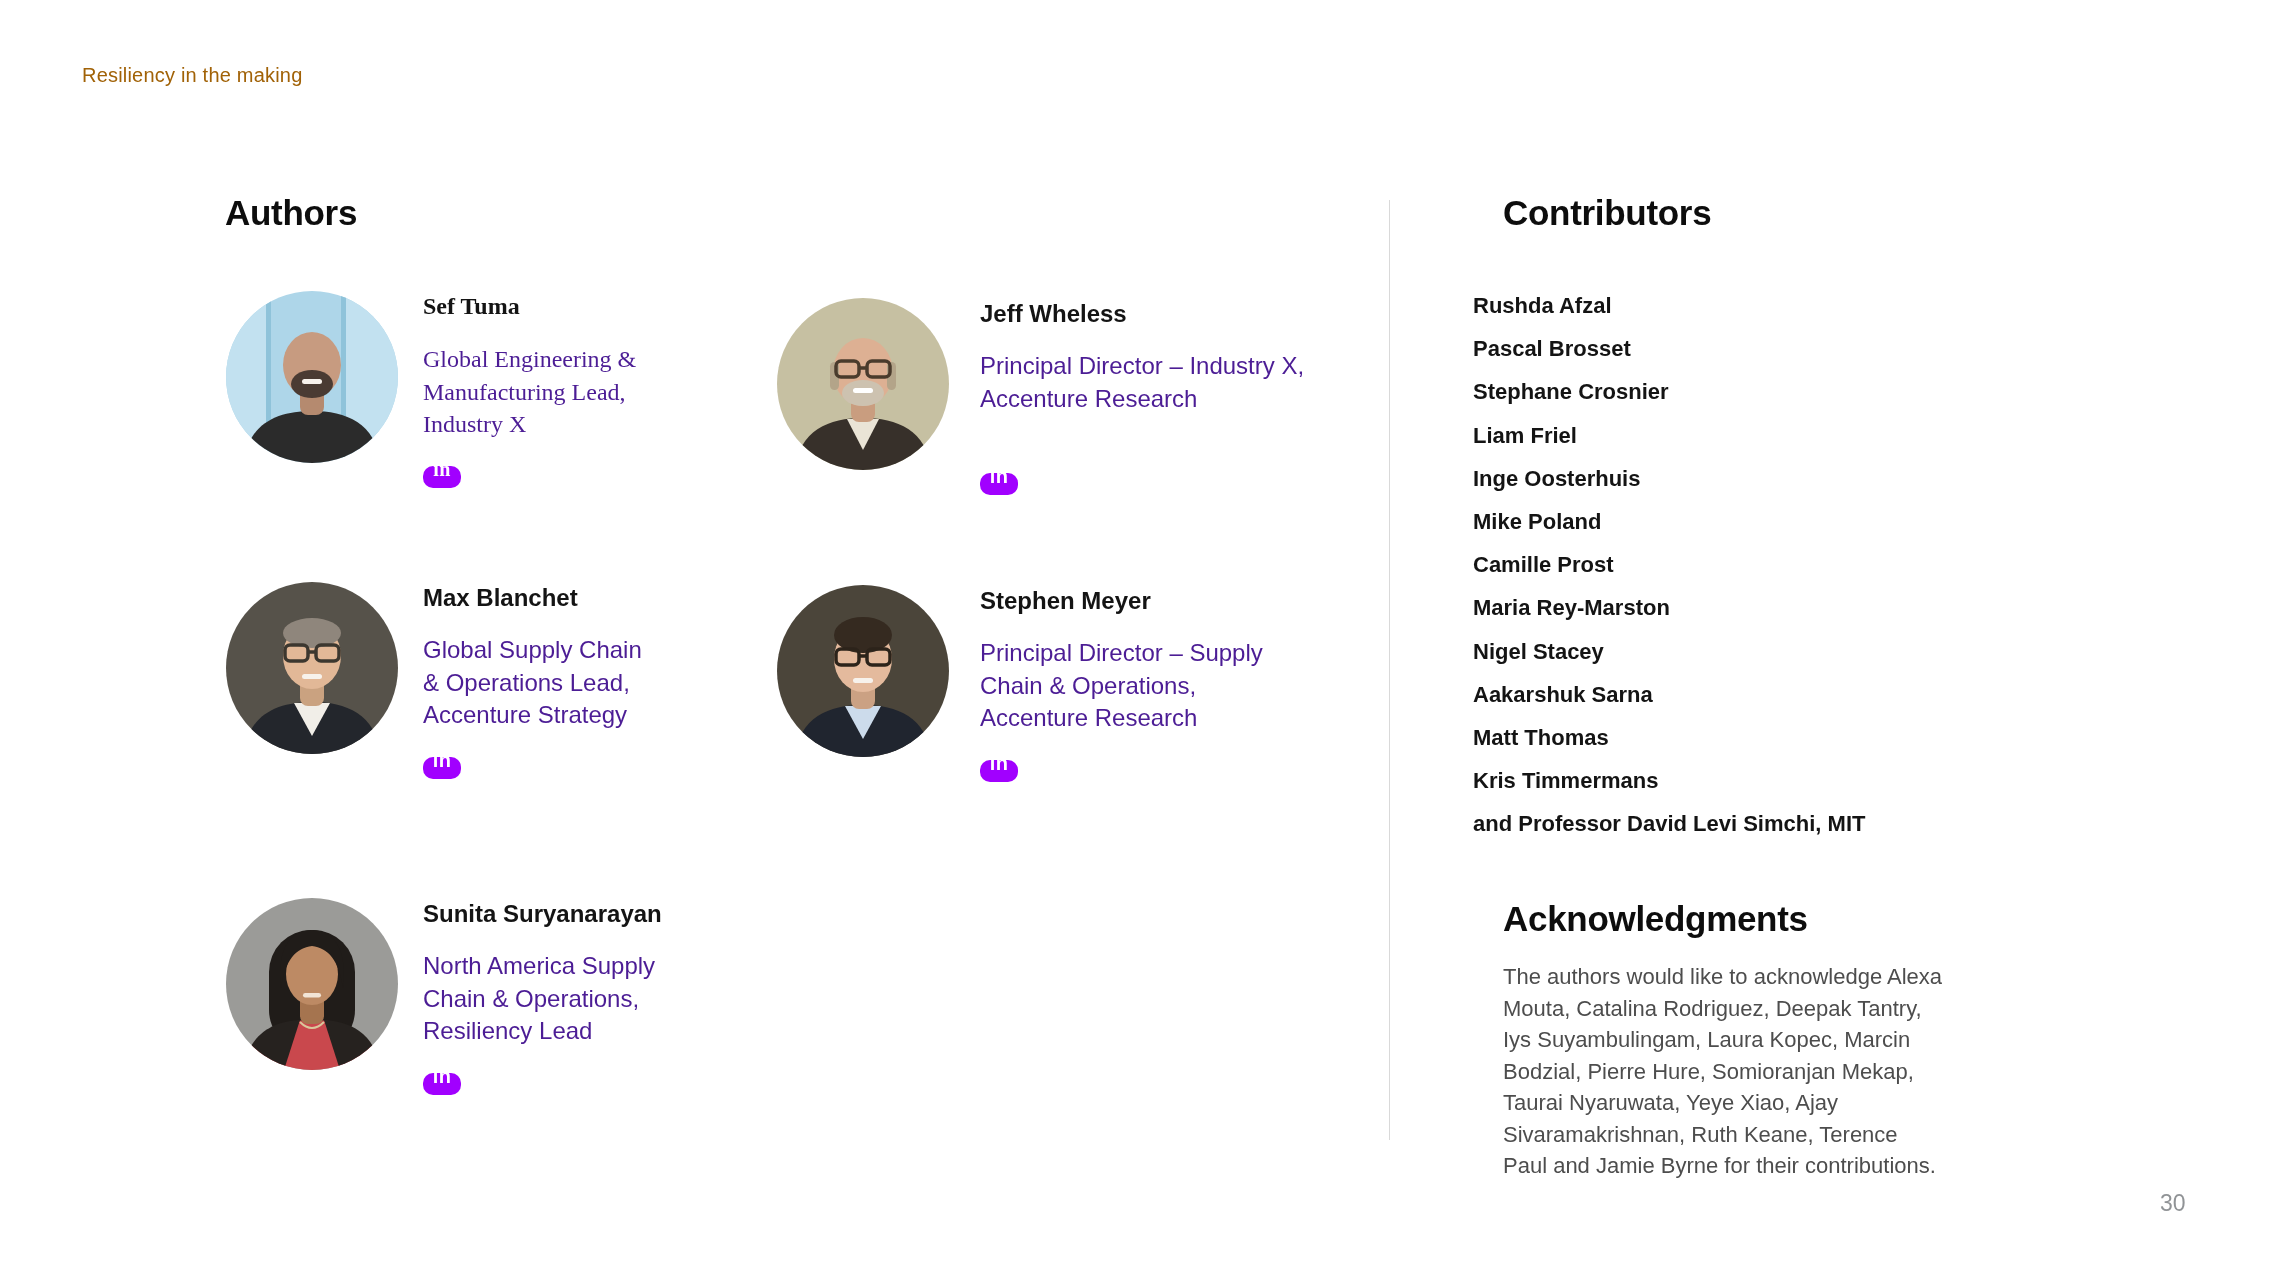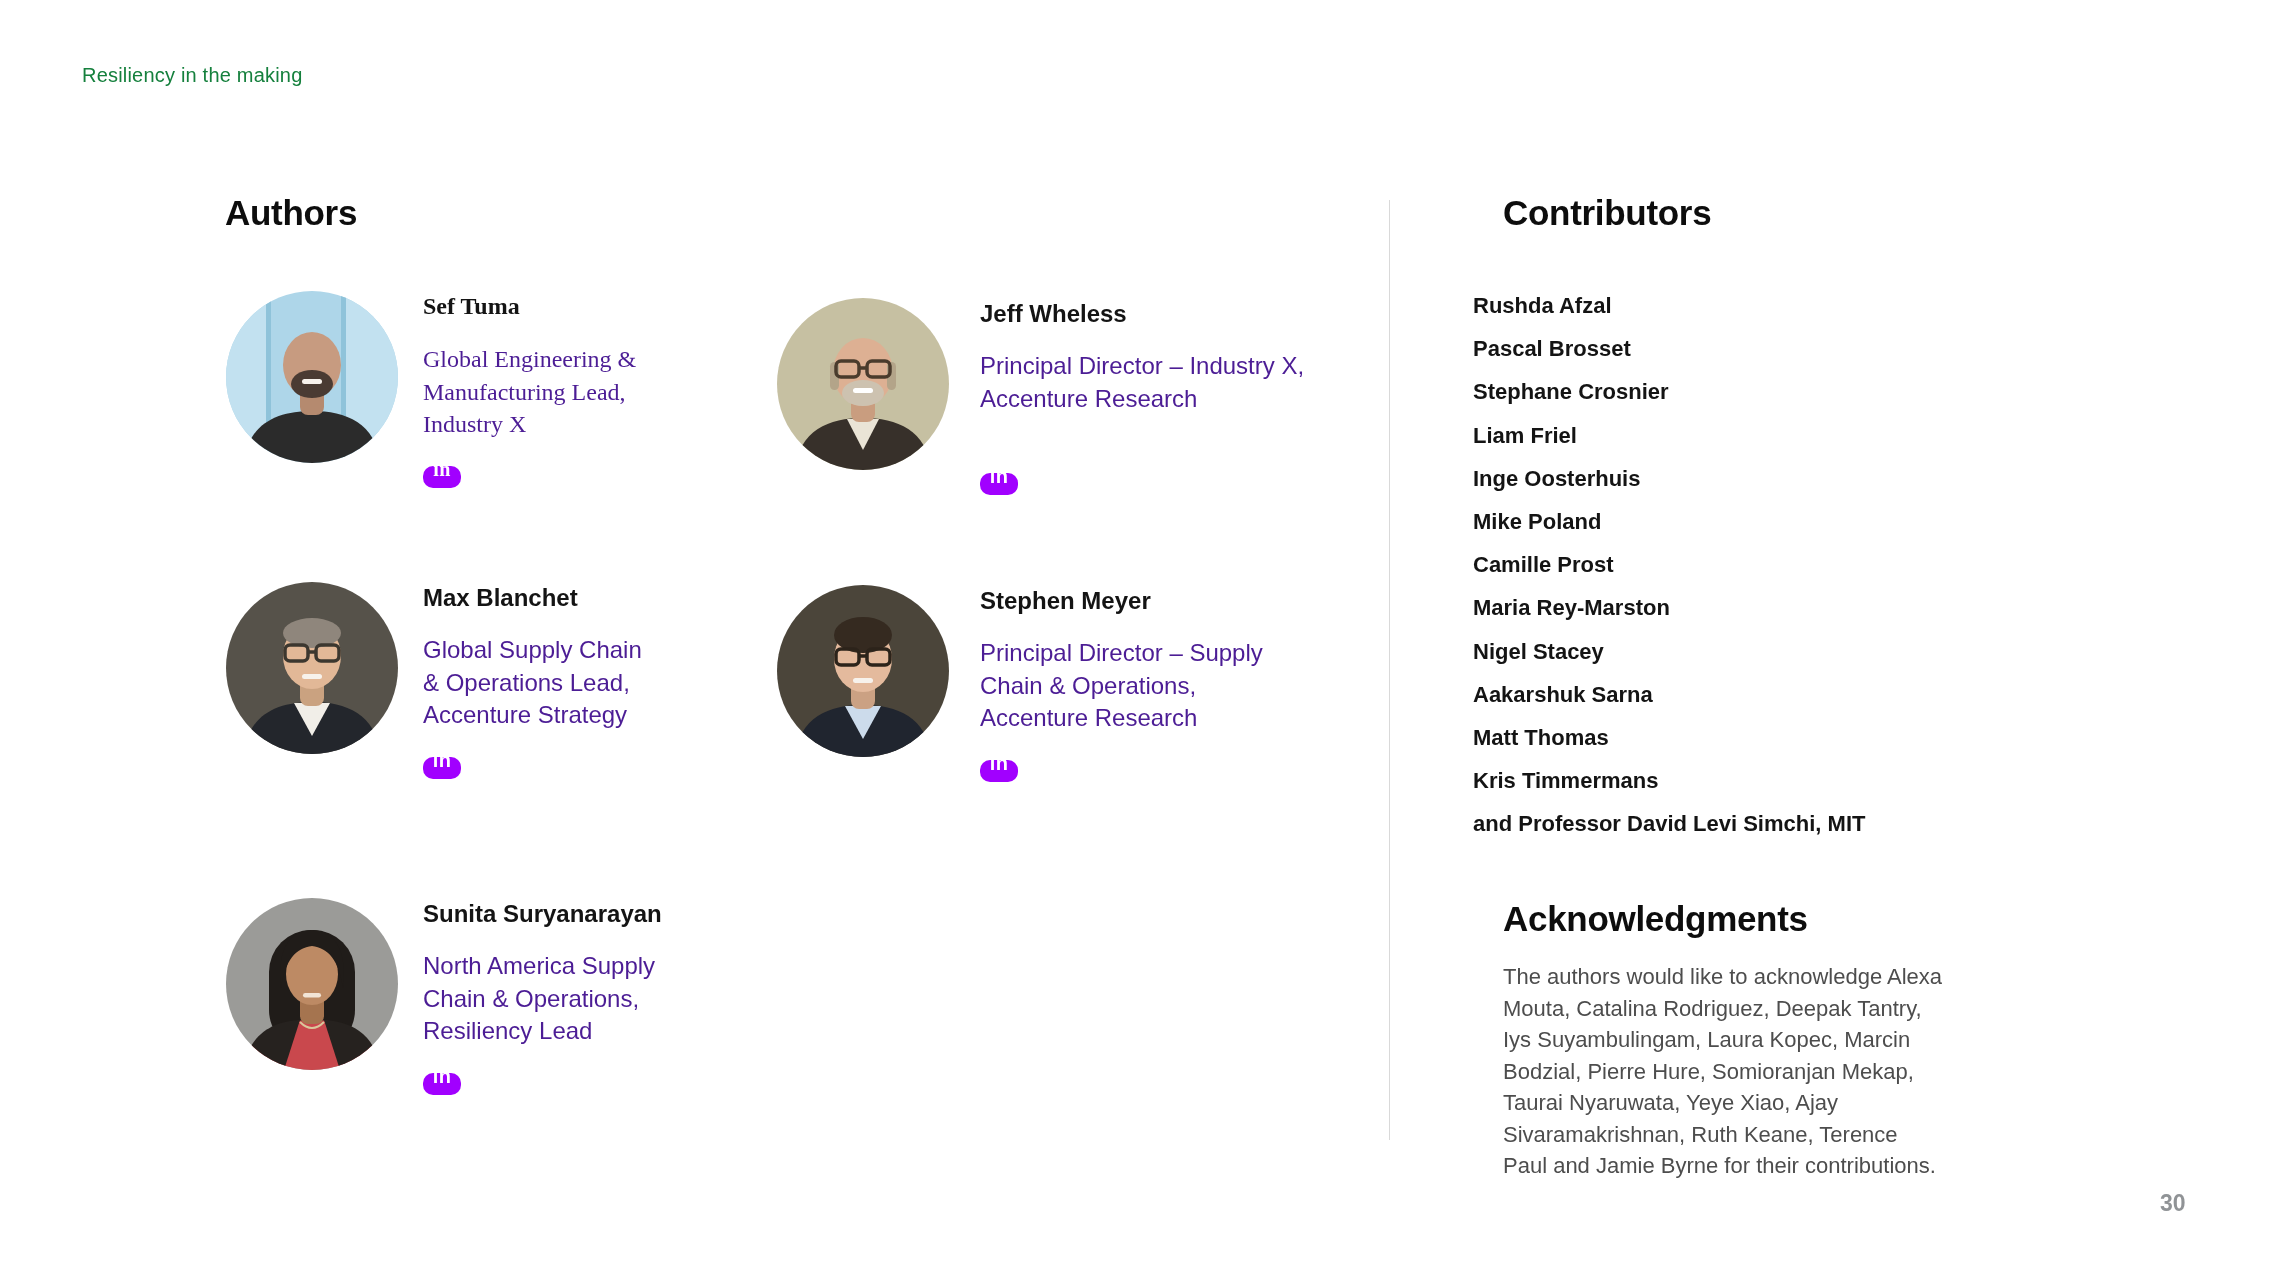--- a/index.html
+++ b/index.html
@@ -3,21 +3,21 @@
 <meta charset="utf-8">
 <style>
   * { margin:0; padding:0; box-sizing:border-box; }
   html,body { background:#ffffff; }
   body {
     width:2277px; height:1280px; position:relative; overflow:hidden;
     font-family:"Liberation Sans", sans-serif; color:#1a1a1a;
   }
   .doc-header {
     position:absolute; left:82px; top:64px;
-    font-size:20px; color:#15803d; letter-spacing:0.2px;
+    font-size:20px; color:#a16207; letter-spacing:0.2px;
   }
   .section-heading {
     position:absolute; font-size:35px; font-weight:700;
     color:#0d0d0d; letter-spacing:-0.3px;text-align:center;
   }
   #authors-heading { left:225px; top:193px; }
   #contributors-heading { left:1503px; top:193px; }
   .author-entry { position:absolute; width:560px; height:230px; }
   .author-avatar {
     position:absolute; left:0; top:0; width:172px; height:172px;
@@ -50,21 +50,21 @@
     font-size:22px; font-weight:700; color:#141414; line-height:43.2px;
     white-space:nowrap;
   }
   #ack-heading { left:1503px; top:899px; }
   .ack-body {
     position:absolute; left:1503px; top:961px; width:442px;
     font-size:22px; font-weight:400; color:#4d4d4d; line-height:31.5px;
   }
   .page-number {
     position:absolute; left:2160px; top:1190px;
-    font-size:23px; font-weight:700; color:#909396;
+    font-size:23px; font-weight:400; color:#909396;
   }
 </style>
 </head>
 <body>
 
 <div class="doc-header">Resiliency in the making</div>
 
 <div class="section-heading" id="authors-heading">Authors</div>
 
 <div class="author-entry col1" style="left:226px; top:291px;font-family:Liberation Serif, serif;">

